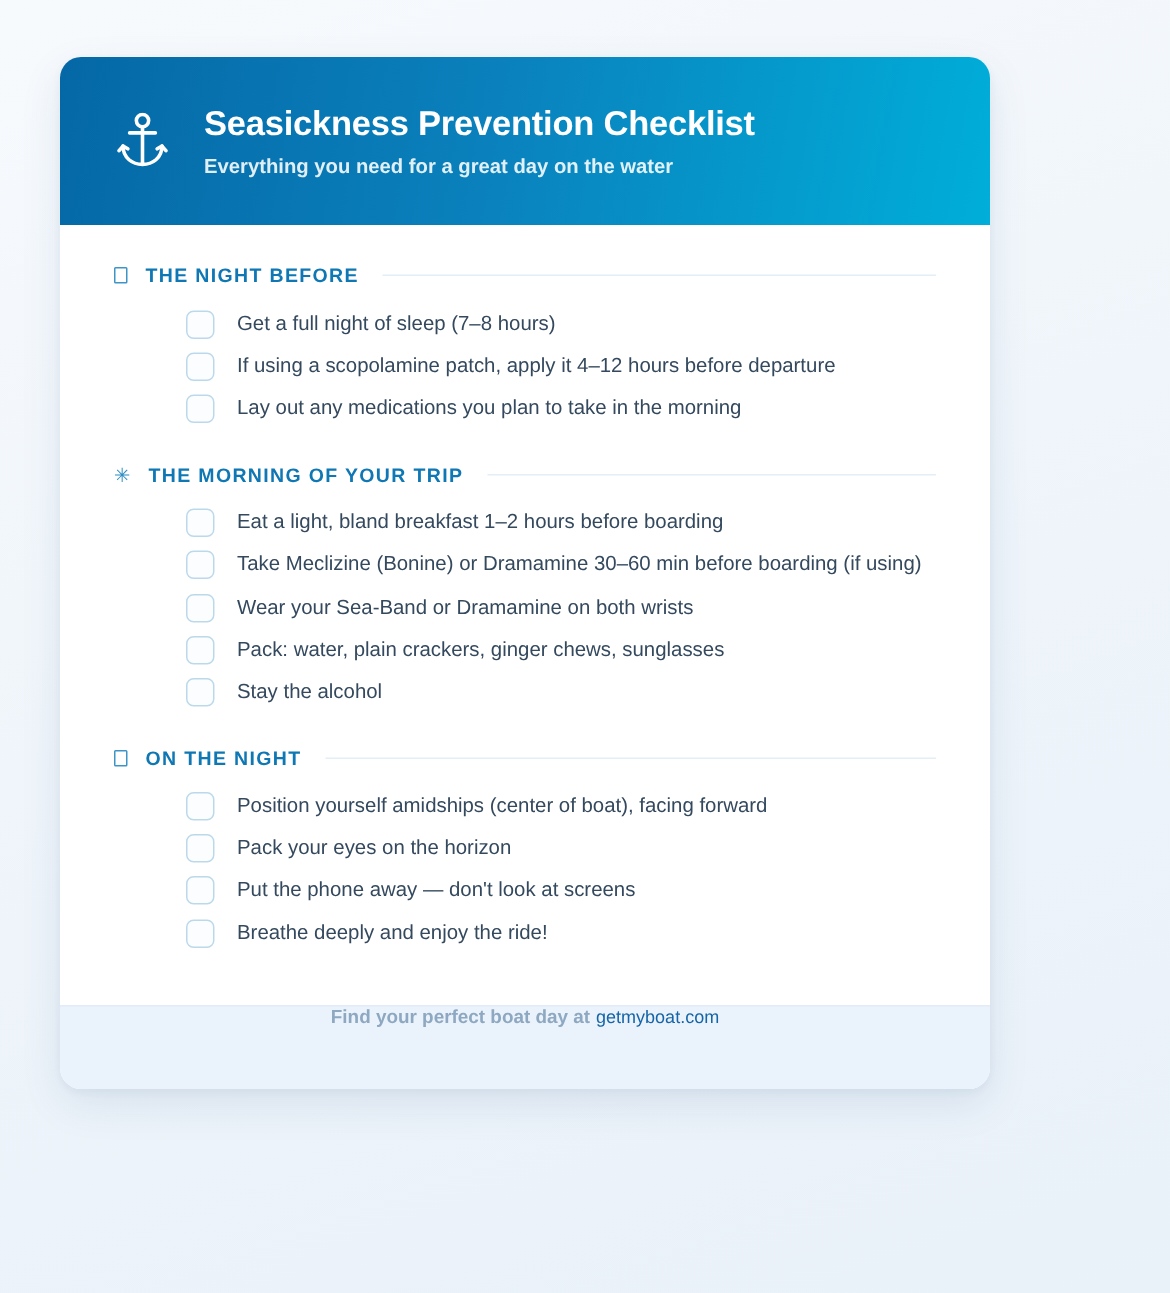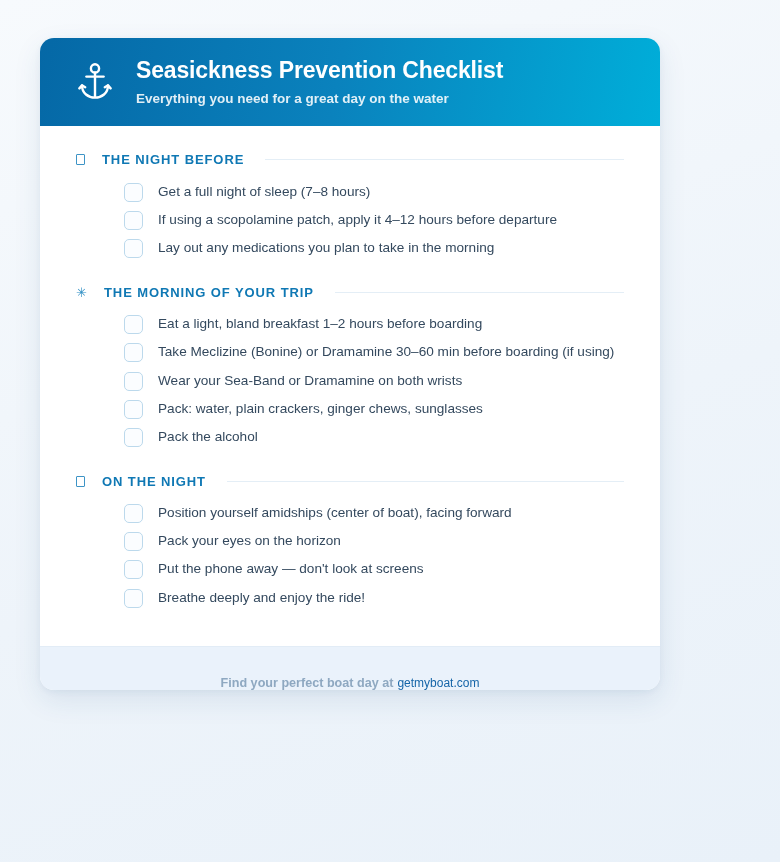--- a/index.html
+++ b/index.html
@@ -32,21 +32,21 @@
     border-radius: 14px;
     background: #ffffff;
     box-shadow: 0 10px 28px rgba(28, 80, 130, 0.10),
                 0 2px 6px rgba(28, 80, 130, 0.06);
     overflow: hidden;
   }
 
   
   .card-header {
     position: relative;
-    height: 88px;
+    height: 112px;
     background: linear-gradient(100deg, #0568a6 0%, #0a82bd 48%, #00aed9 100%);
     display: flex;
     align-items: center;
     padding: 0 32px;
   }
 
   .anchor-icon {
     width: 46px;
     height: 48px;
     margin-right: 18px;
@@ -80,21 +80,21 @@
     background: #ffffff;
     padding: 26px 36px 30px 36px;
   }
 
   .section { margin-bottom: 4px; }
   .section + .section { margin-top: 22px; }
 
   .section-head {
     display: flex;
     align-items: center;
-    gap: 17px;
+    gap: 12px;
     margin-bottom: 11px;
   }
 
   .section-icon {
     color: #2f8fc4;
     font-size: 13px;
     line-height: 1;
     flex: 0 0 auto;
     display: inline-block;
     width: 11px;
@@ -149,23 +149,23 @@
     color: #34495e;
     font-size: 13.6px;
     line-height: 1.25;
     white-space: nowrap;
   }
 
   
   .card-footer {
     background: #eaf2fb;
     border-top: 1px solid #e2ecf6;
-    height: 44px;
-    display: flex;
-    align-items: flex-end;
+    height: 56px;
+    display: flex;
+    align-items: flex-start;
     justify-content: center;
     gap: 4px;
   }
 
   .footer-text {
     color: #8ea8c1;
     font-size: 12.6px;
     font-weight: bold;
   }
 
@@ -242,21 +242,21 @@
           <li class="check-item">
             <span class="checkbox"></span>
             <span class="check-label">Wear your Sea-Band or Dramamine on both wrists</span>
           </li>
           <li class="check-item">
             <span class="checkbox"></span>
             <span class="check-label">Pack: water, plain crackers, ginger chews, sunglasses</span>
           </li>
           <li class="check-item">
             <span class="checkbox"></span>
-            <span class="check-label">Pack the alcohol</span>
+            <span class="check-label">Stay the alcohol</span>
           </li>
         </ul>
       </div>
 
       <div class="section">
         <div class="section-head">
           <span class="section-icon tofu"></span>
           <span class="section-title">ON THE NIGHT</span>
           <span class="section-rule"></span>
         </div>

